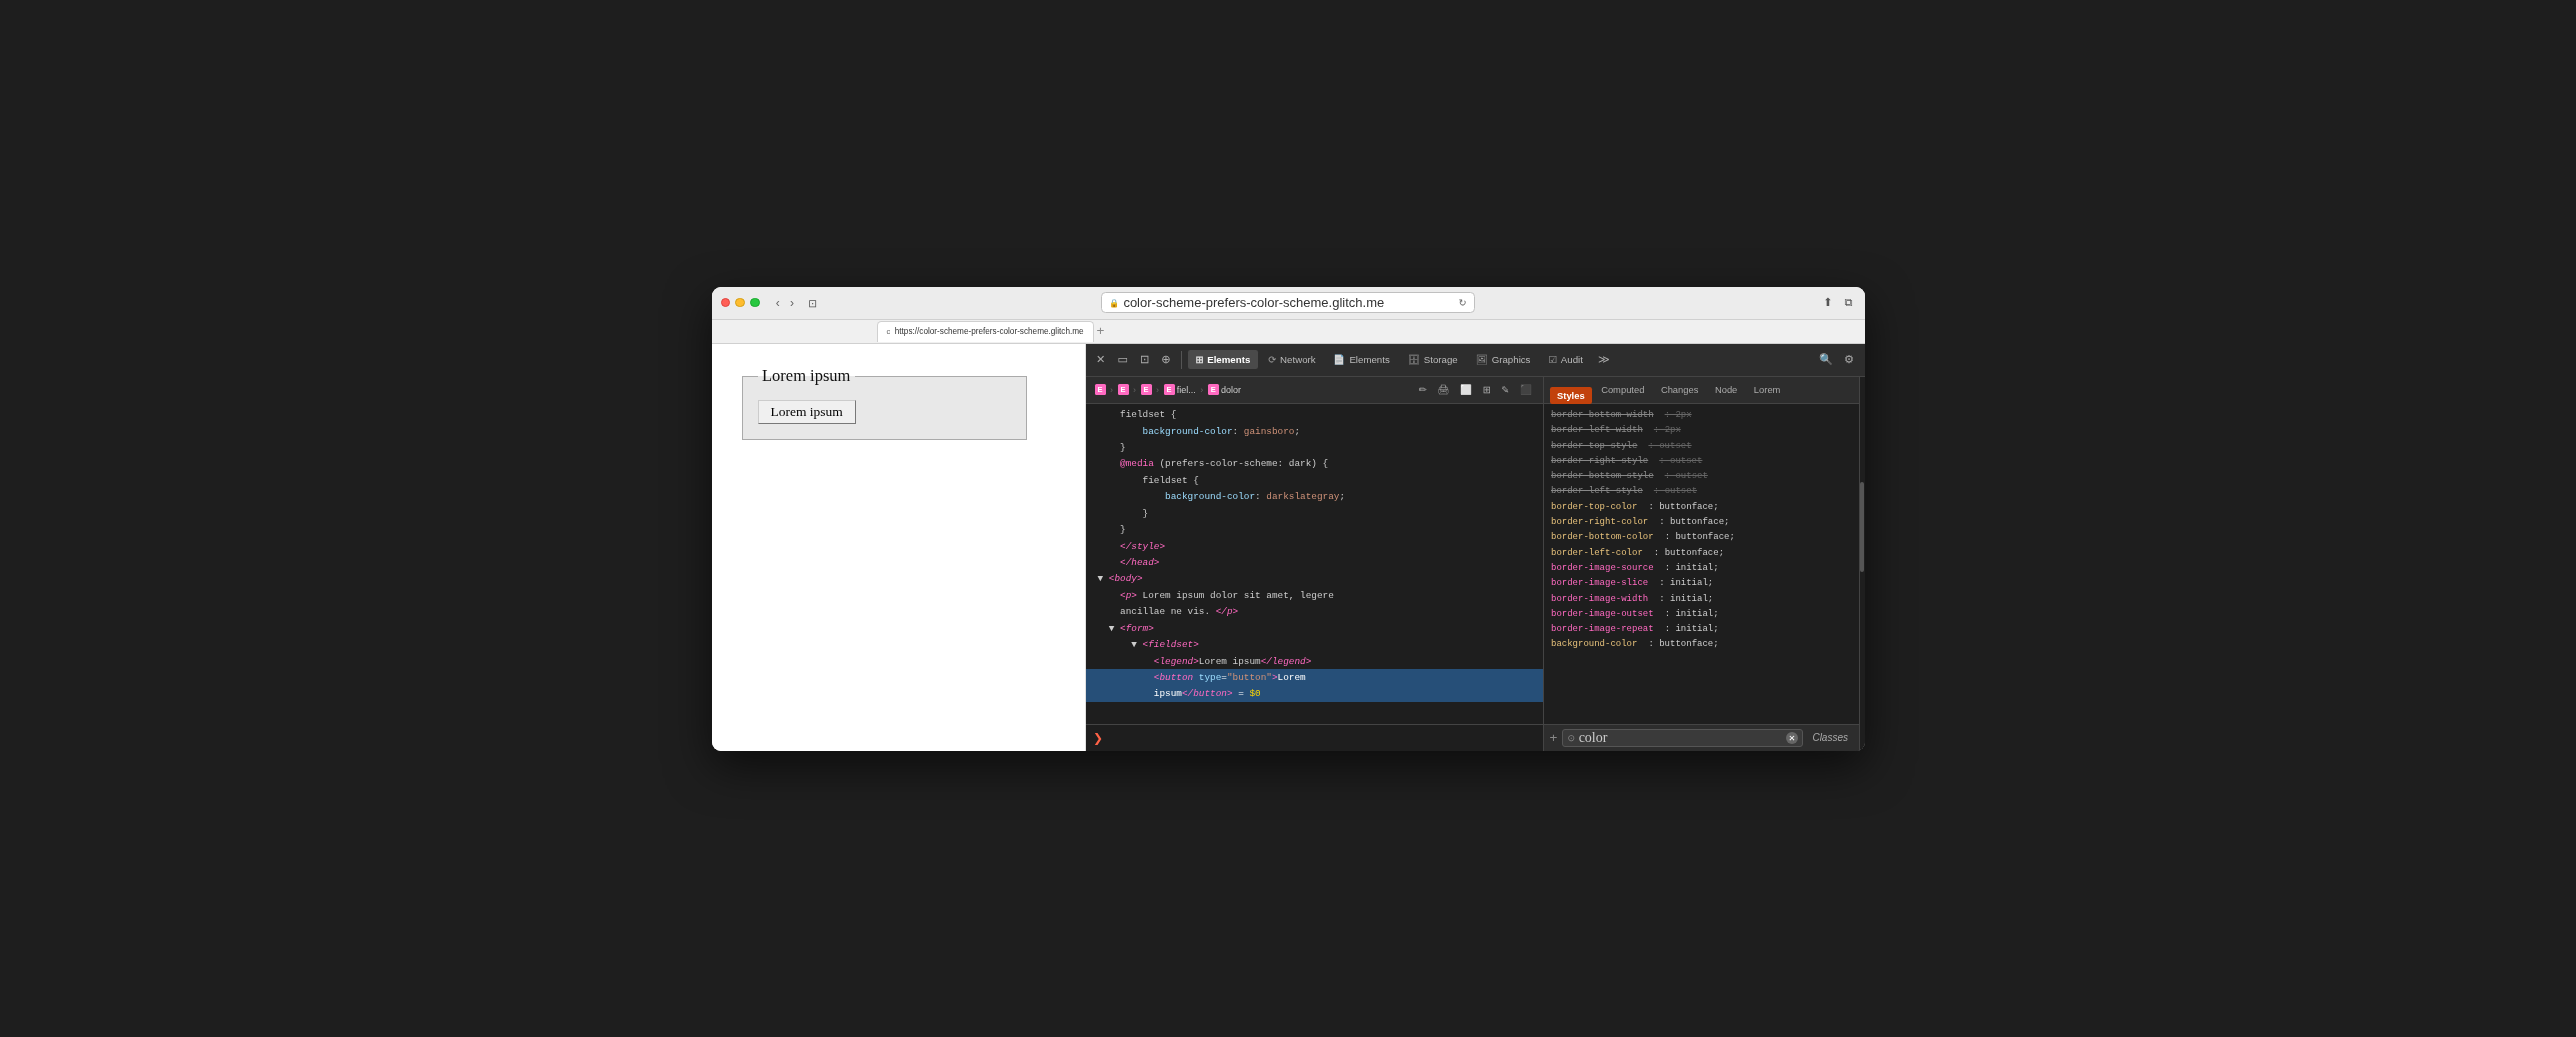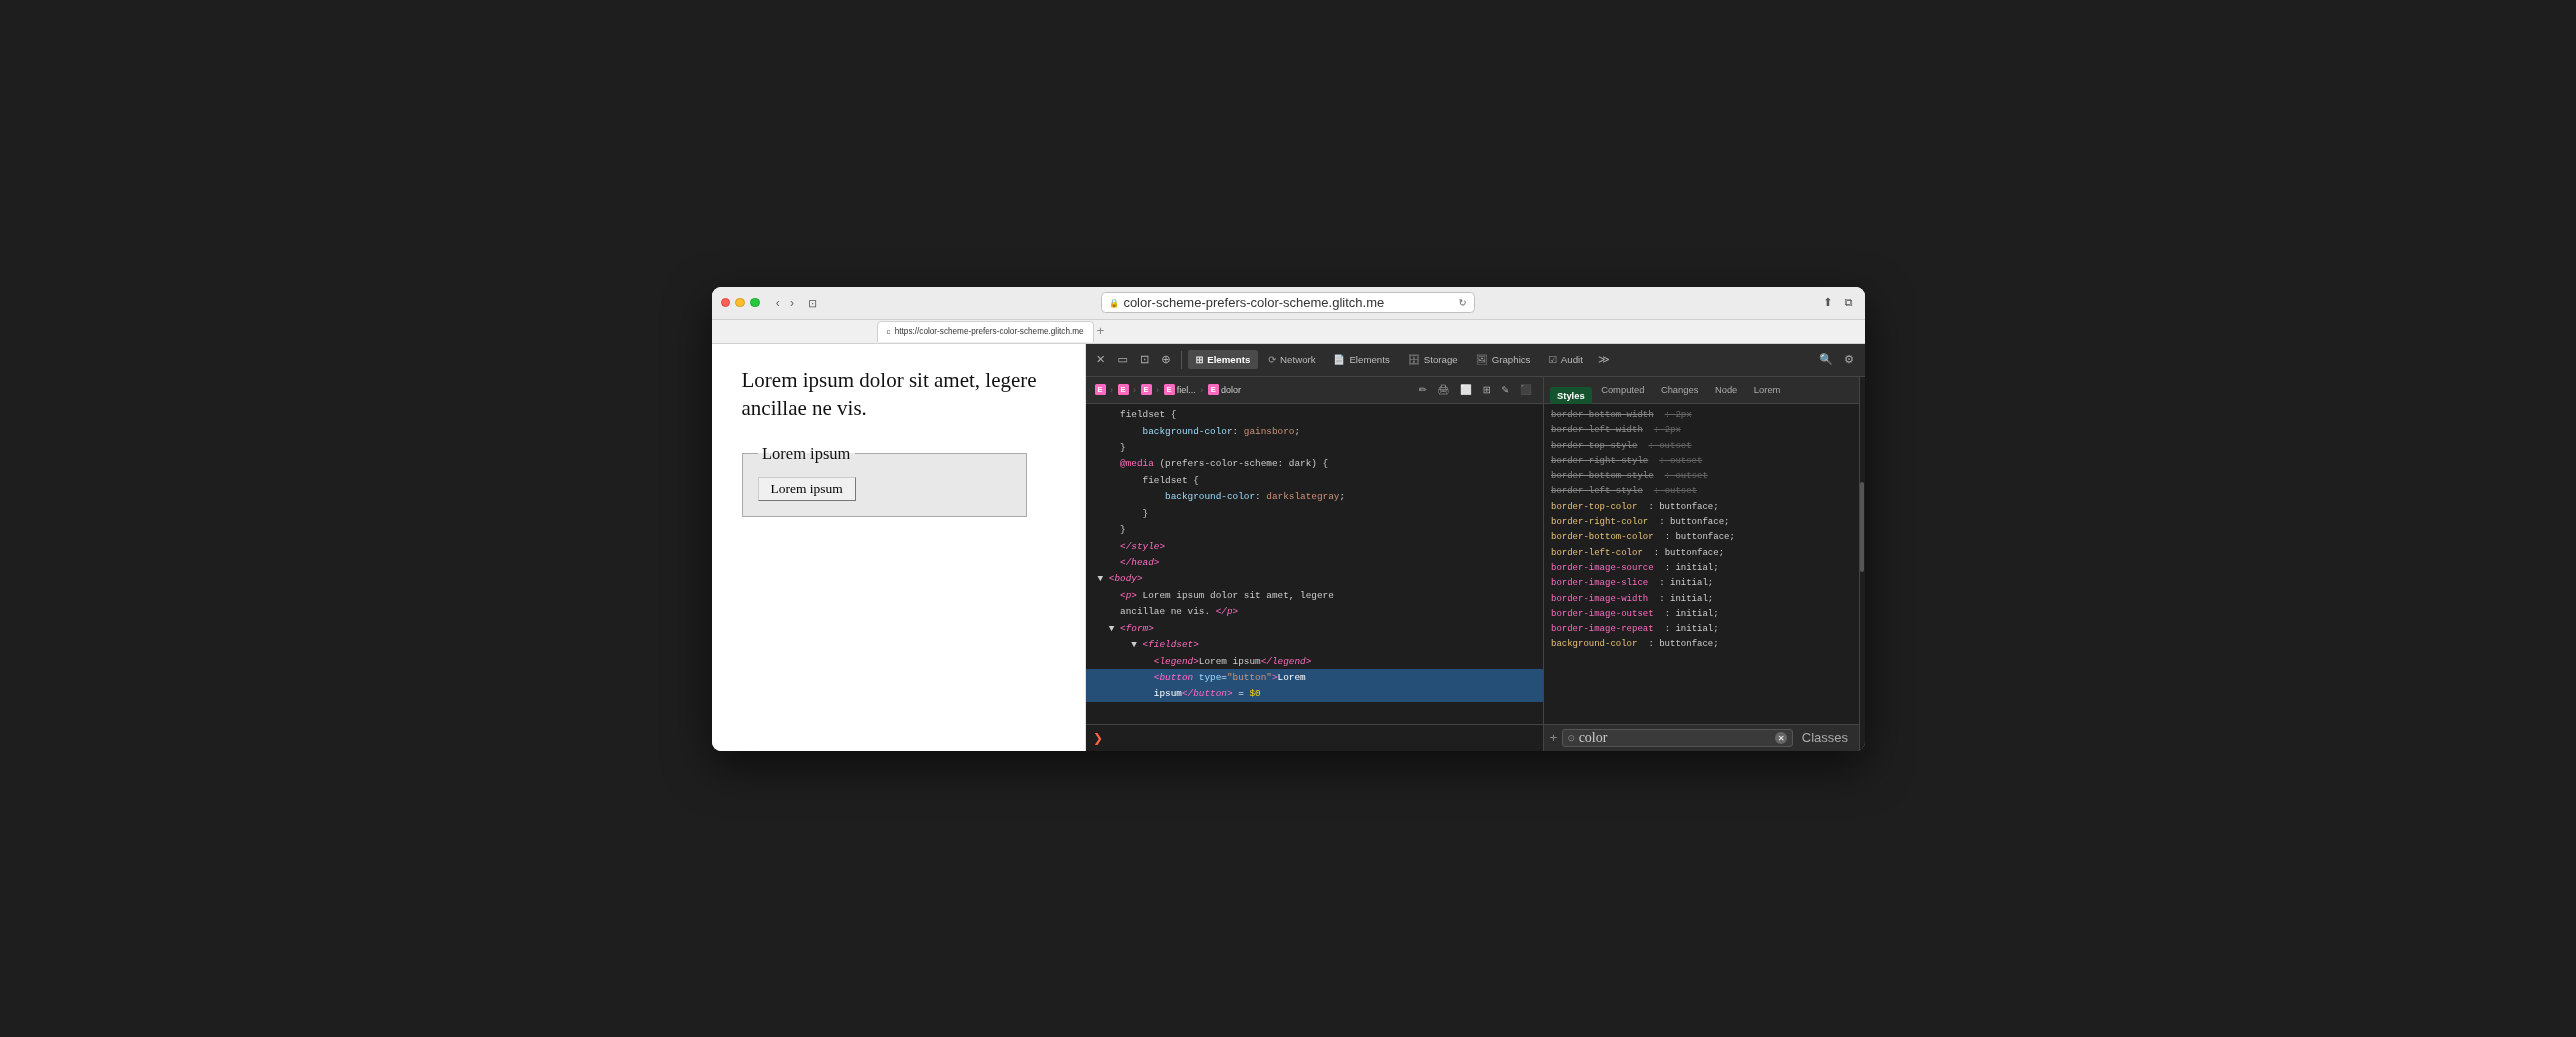--- a/index.html
+++ b/index.html
@@ -428,21 +428,21 @@
       background: none;
       border: none;
       color: #aaa;
       font-size: 9.4px;
       cursor: pointer;
       padding: 3px 7.5px;
       border-radius: 2.2px;
     }
 
     .styles-tab.active {
-      background: #14532d;
+      background: #c2410c;
       color: #fff;
       font-weight: 600;
       margin-top: 12px;
     }
 
     
     .styles-content {
       flex: 1;
       overflow-y: auto;
       padding: 4.5px 7.5px;
@@ -519,23 +519,24 @@
       cursor: pointer;
       display: flex;
       align-items: center;
       justify-content: center;
     }
 
     .classes-btn {
       background: none;
       border: none;
       color: #aaa;
-      font-size: 13px;
+      font-size: 10px;
       cursor: pointer;
       padding: 1.5px 4.5px;
+      font-style: italic;
     }
 
     
     ::-webkit-scrollbar { width: 4.5px; }
     ::-webkit-scrollbar-track { background: #1a1a1a; }
     ::-webkit-scrollbar-thumb { background: #555; border-radius: 2.2px; }
   </style>
 </head>
 <body>
 
@@ -569,22 +570,20 @@
     <div class="browser-tab">
       <span class="tab-favicon">c</span>
       <span>https://color-scheme-prefers-color-scheme.glitch.me</span>
     </div>
     <button class="tab-add-btn">+</button>
   </div>
 
   <div class="content-area">
 
     <div class="page-content">
-      <p class="page-paragraph">Lorem ipsum dolor sit amet,
-legere ancillae ne vis.</p>
       <fieldset class="fieldset-demo">
         <legend class="fieldset-legend">Lorem ipsum</legend>
         <button class="demo-button">Lorem ipsum</button>
       </fieldset>
     </div>
 
     <div class="devtools-panel">
 
       <div class="devtools-toolbar">
         <button class="dt-icon-btn">✕</button>

